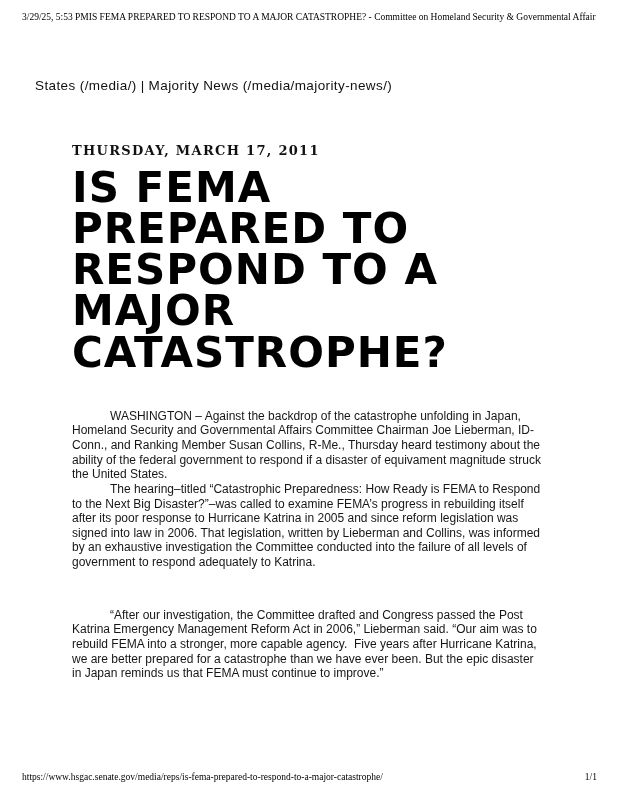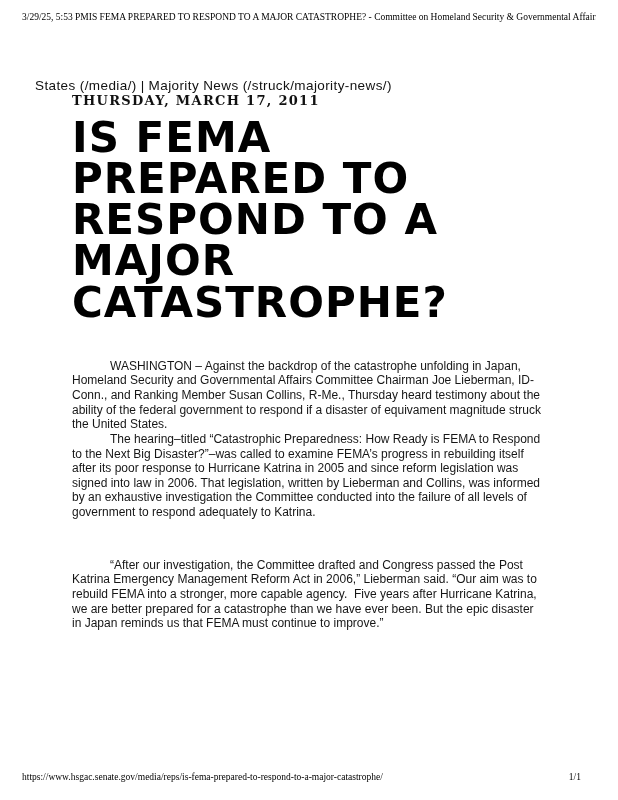--- a/index.html
+++ b/index.html
@@ -36,20 +36,21 @@
     letter-spacing: 0.4px;
     color: #111111;
   }
   .breadcrumb .sep { padding: 0 4px; }
   
   .article {
     margin-left: 72px;
     width: 472px;
   }
   .article-date {
+    margin-top: 50px;
     font-family: "DejaVu Serif", serif;
     font-weight: bold;
     font-size: 13px;
     letter-spacing: 1.3px;
     color: #111111;
   }
   .article-title {
     margin: 9px 0 0 0;
     width: 435px;
     font-family: "DejaVu Sans", sans-serif;
@@ -72,36 +73,36 @@
   .content-gap { height: 38px; }
   
   .print-footer {
     position: absolute;
     left: 0;
     right: 0;
     bottom: 18px;
     display: flex;
     justify-content: space-between;
     align-items: flex-end;
-    padding: 0 37px 0 22px;
+    padding: 0 21px 0 22px;
     font-family: "Liberation Serif", serif;
     font-size: 9.5px;
     color: #000000;
   }
 </style>
 </head>
 <body>
 
 <div class="print-header">
   <span class="ph-timestamp">3/29/25, 5:53 PM</span>
   <span class="ph-title">IS FEMA PREPARED TO RESPOND TO A MAJOR CATASTROPHE? - Committee on Homeland Security &amp; Governmental Affairs</span>
 </div>
 
 <div class="breadcrumb">
-  <span>States (/media/)</span><span class="sep">|</span><span>Majority News (/struck/majority-news/)</span>
+  <span>States (/media/)</span><span class="sep">|</span><span>Majority News (/media/majority-news/)</span>
 </div>
 
 <div class="article">
   <div class="article-date">THURSDAY, MARCH 17, 2011</div>
 
   <h1 class="article-title">IS FEMA PREPARED TO RESPOND TO A MAJOR CATASTROPHE?</h1>
 
   <div class="article-body">
     <p class="body-para">WASHINGTON – Against the backdrop of the catastrophe unfolding in Japan, Homeland Security and Governmental Affairs Committee Chairman Joe Lieberman, ID-Conn., and Ranking Member Susan Collins, R-Me., Thursday heard testimony about the ability of the federal government to respond if a disaster of equivament magnitude struck the United States.</p>
     <p class="body-para">The hearing–titled “Catastrophic Preparedness: How Ready is FEMA to Respond to the Next Big Disaster?”–was called to examine FEMA’s progress in rebuilding itself after its poor response to Hurricane Katrina in 2005 and since reform legislation was signed into law in 2006. That legislation, written by Lieberman and Collins, was informed by an exhaustive investigation the Committee conducted into the failure of all levels of government to respond adequately to Katrina.</p>

